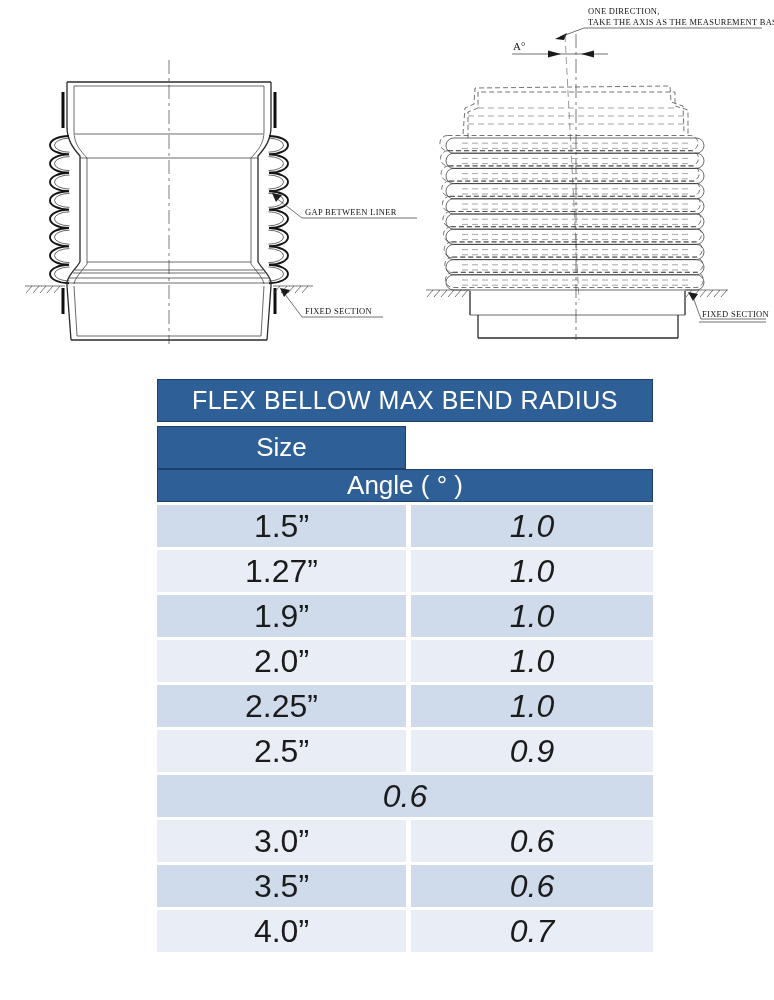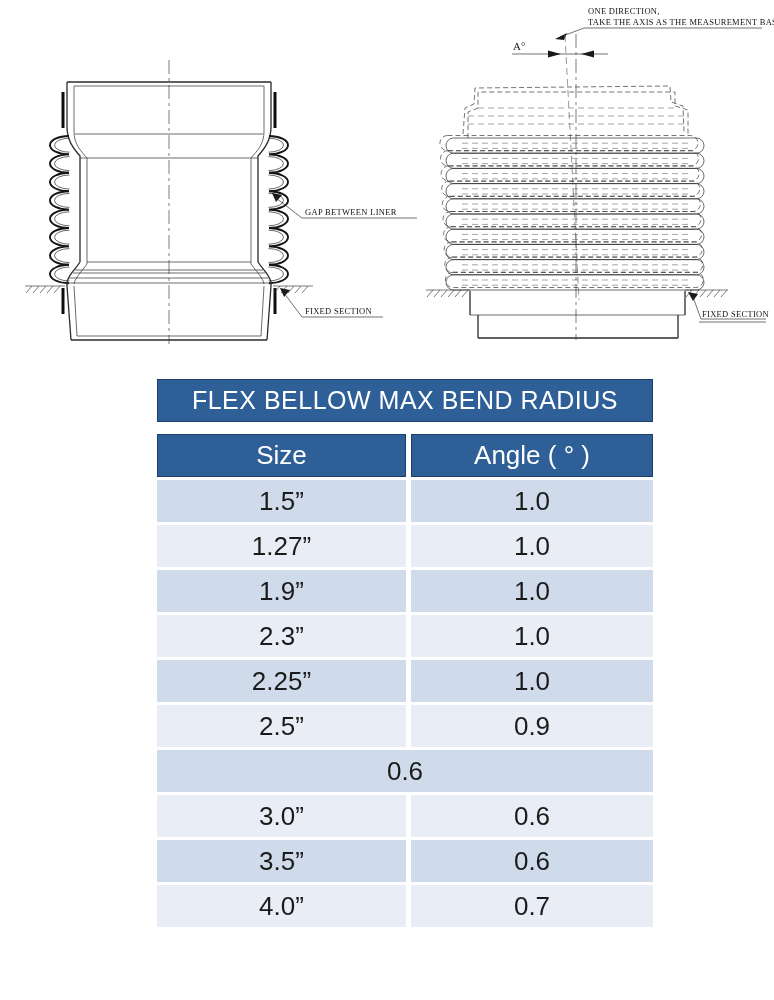--- a/index.html
+++ b/index.html
@@ -28,36 +28,36 @@
   text.lbl{font-family:"Liberation Serif",serif;font-size:8.5px;letter-spacing:.3px;fill:#141414;}
   text.lbl2{font-family:"Liberation Serif",serif;font-size:11px;fill:#141414;}
 
   
   .spec-table{position:absolute;left:157px;top:379px;width:496px;}
   .t-title{
     height:43px;background:var(--hdr);border:1.5px solid var(--hdrb);
     color:#fff;font-size:25px;letter-spacing:.5px;
     display:flex;align-items:center;justify-content:center;
   }
-  .t-head{display:flex;gap:5px;margin-top:12px;}
+  .t-head{display:flex;margin-top:4px;flex-direction:column;}
   .t-h{
     height:43px;background:var(--hdr);border:1.5px solid var(--hdrb);
     color:#fff;font-size:26px;
     display:flex;align-items:center;justify-content:center;
   }
   .t-h.c1{width:249px;}
   .t-h.c2{flex:1;text-align:center;}
   .t-body{margin-top:3px;}
   .t-row{display:flex;gap:5px;margin-bottom:3px;}
   .t-cell{
-    height:42px;color:var(--ink);font-size:26px;
+    height:42px;color:var(--ink);font-size:32px;
     display:flex;align-items:center;justify-content:center;
   }
   .t-cell.c1{width:249px;}
-  .t-cell.c2{flex:1;}
+  .t-cell.c2{flex:1;font-style:italic;}
   .t-row.odd  .t-cell{background:var(--rowd);}
   .t-row.even .t-cell{background:var(--rowl);}
 </style>
 </head>
 <body>
 
 <div class="page">
 
   <svg id="drawing-left" class="drawing" viewBox="0 0 400 300">
 
@@ -289,21 +289,21 @@
         </div>
         <div class="t-row even">
           <div class="t-cell c1">1.27”</div>
           <div class="t-cell c2">1.0</div>
         </div>
         <div class="t-row odd">
           <div class="t-cell c1">1.9”</div>
           <div class="t-cell c2">1.0</div>
         </div>
         <div class="t-row even">
-          <div class="t-cell c1">2.3”</div>
+          <div class="t-cell c1">2.0”</div>
           <div class="t-cell c2">1.0</div>
         </div>
         <div class="t-row odd">
           <div class="t-cell c1">2.25”</div>
           <div class="t-cell c2">1.0</div>
         </div>
         <div class="t-row even">
           <div class="t-cell c1">2.5”</div>
           <div class="t-cell c2">0.9</div>
         </div>

